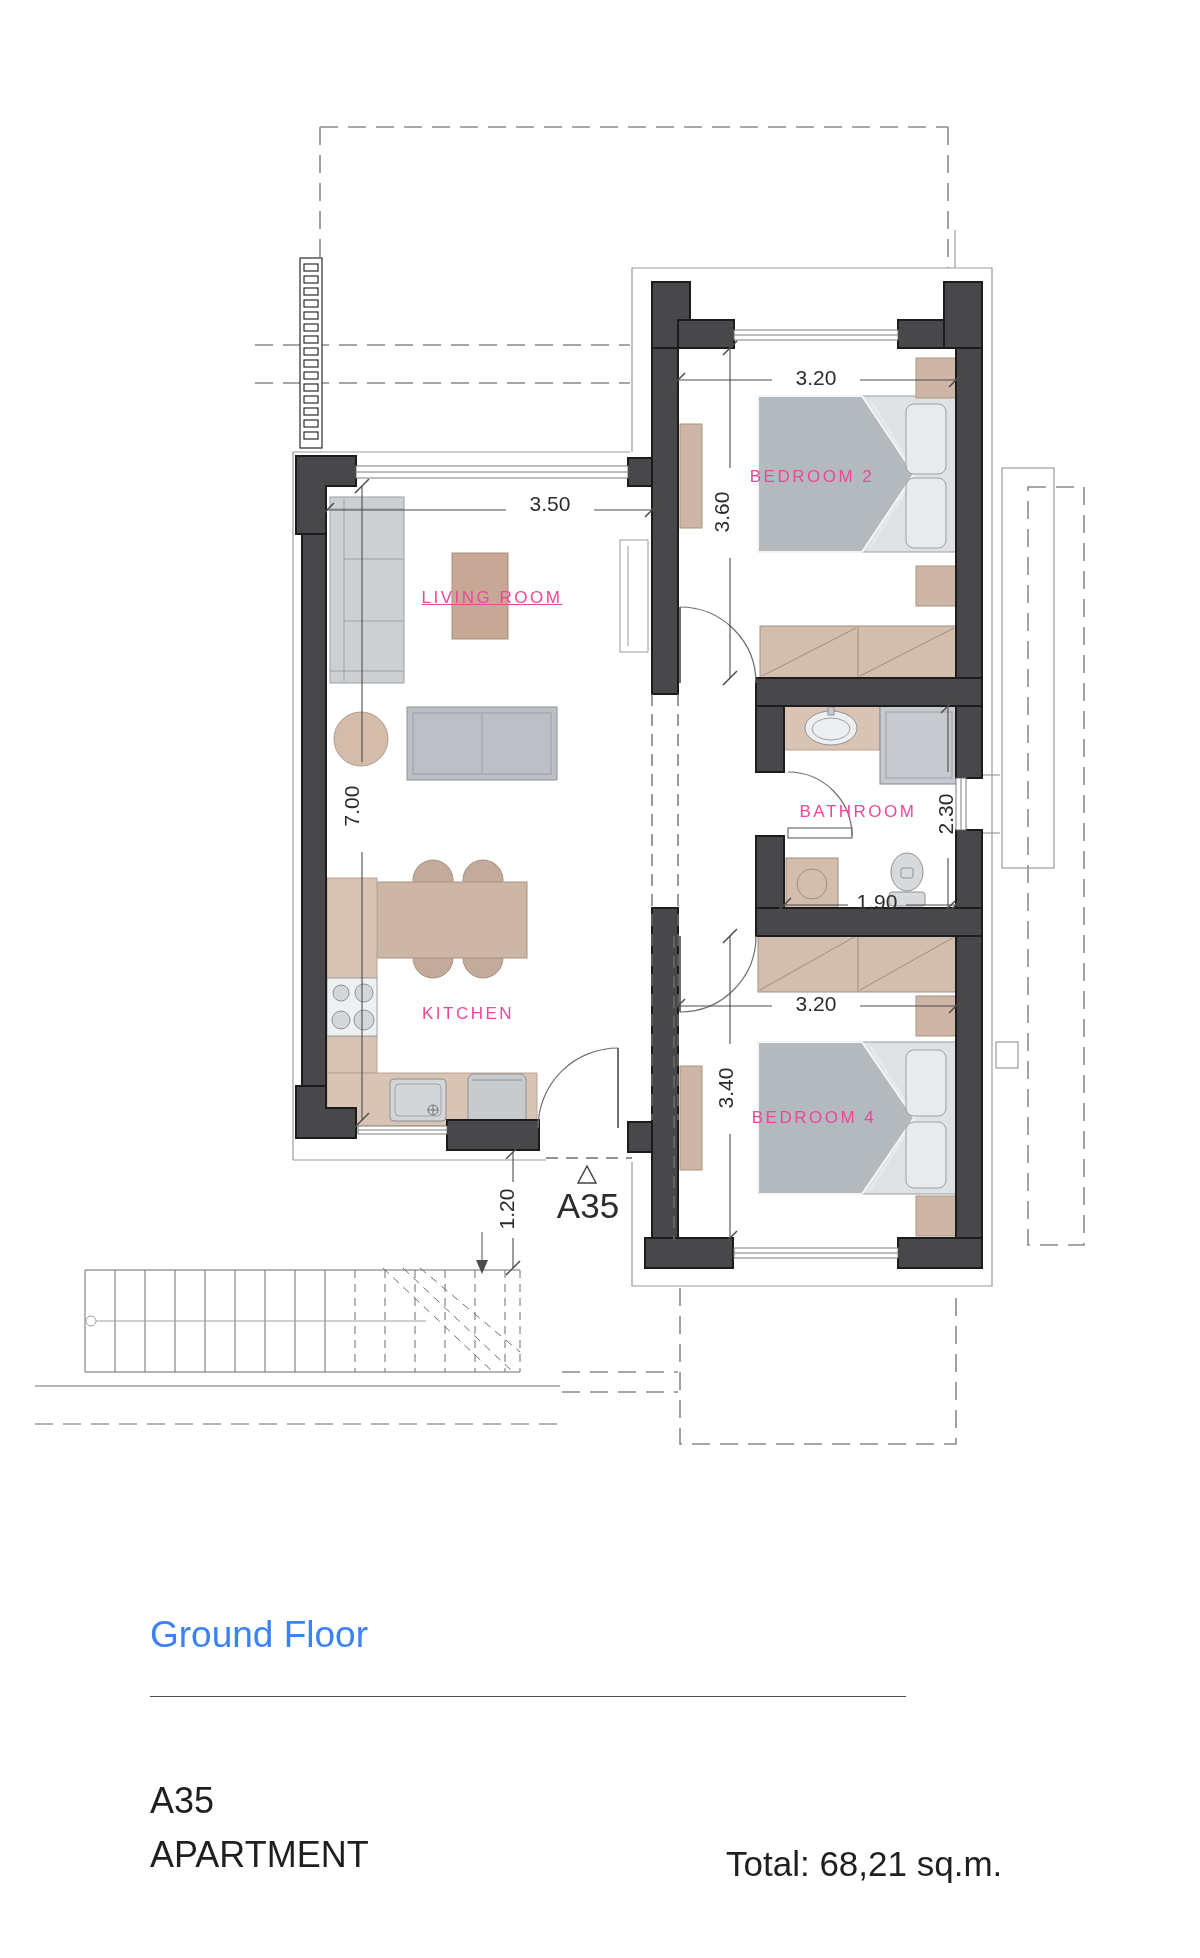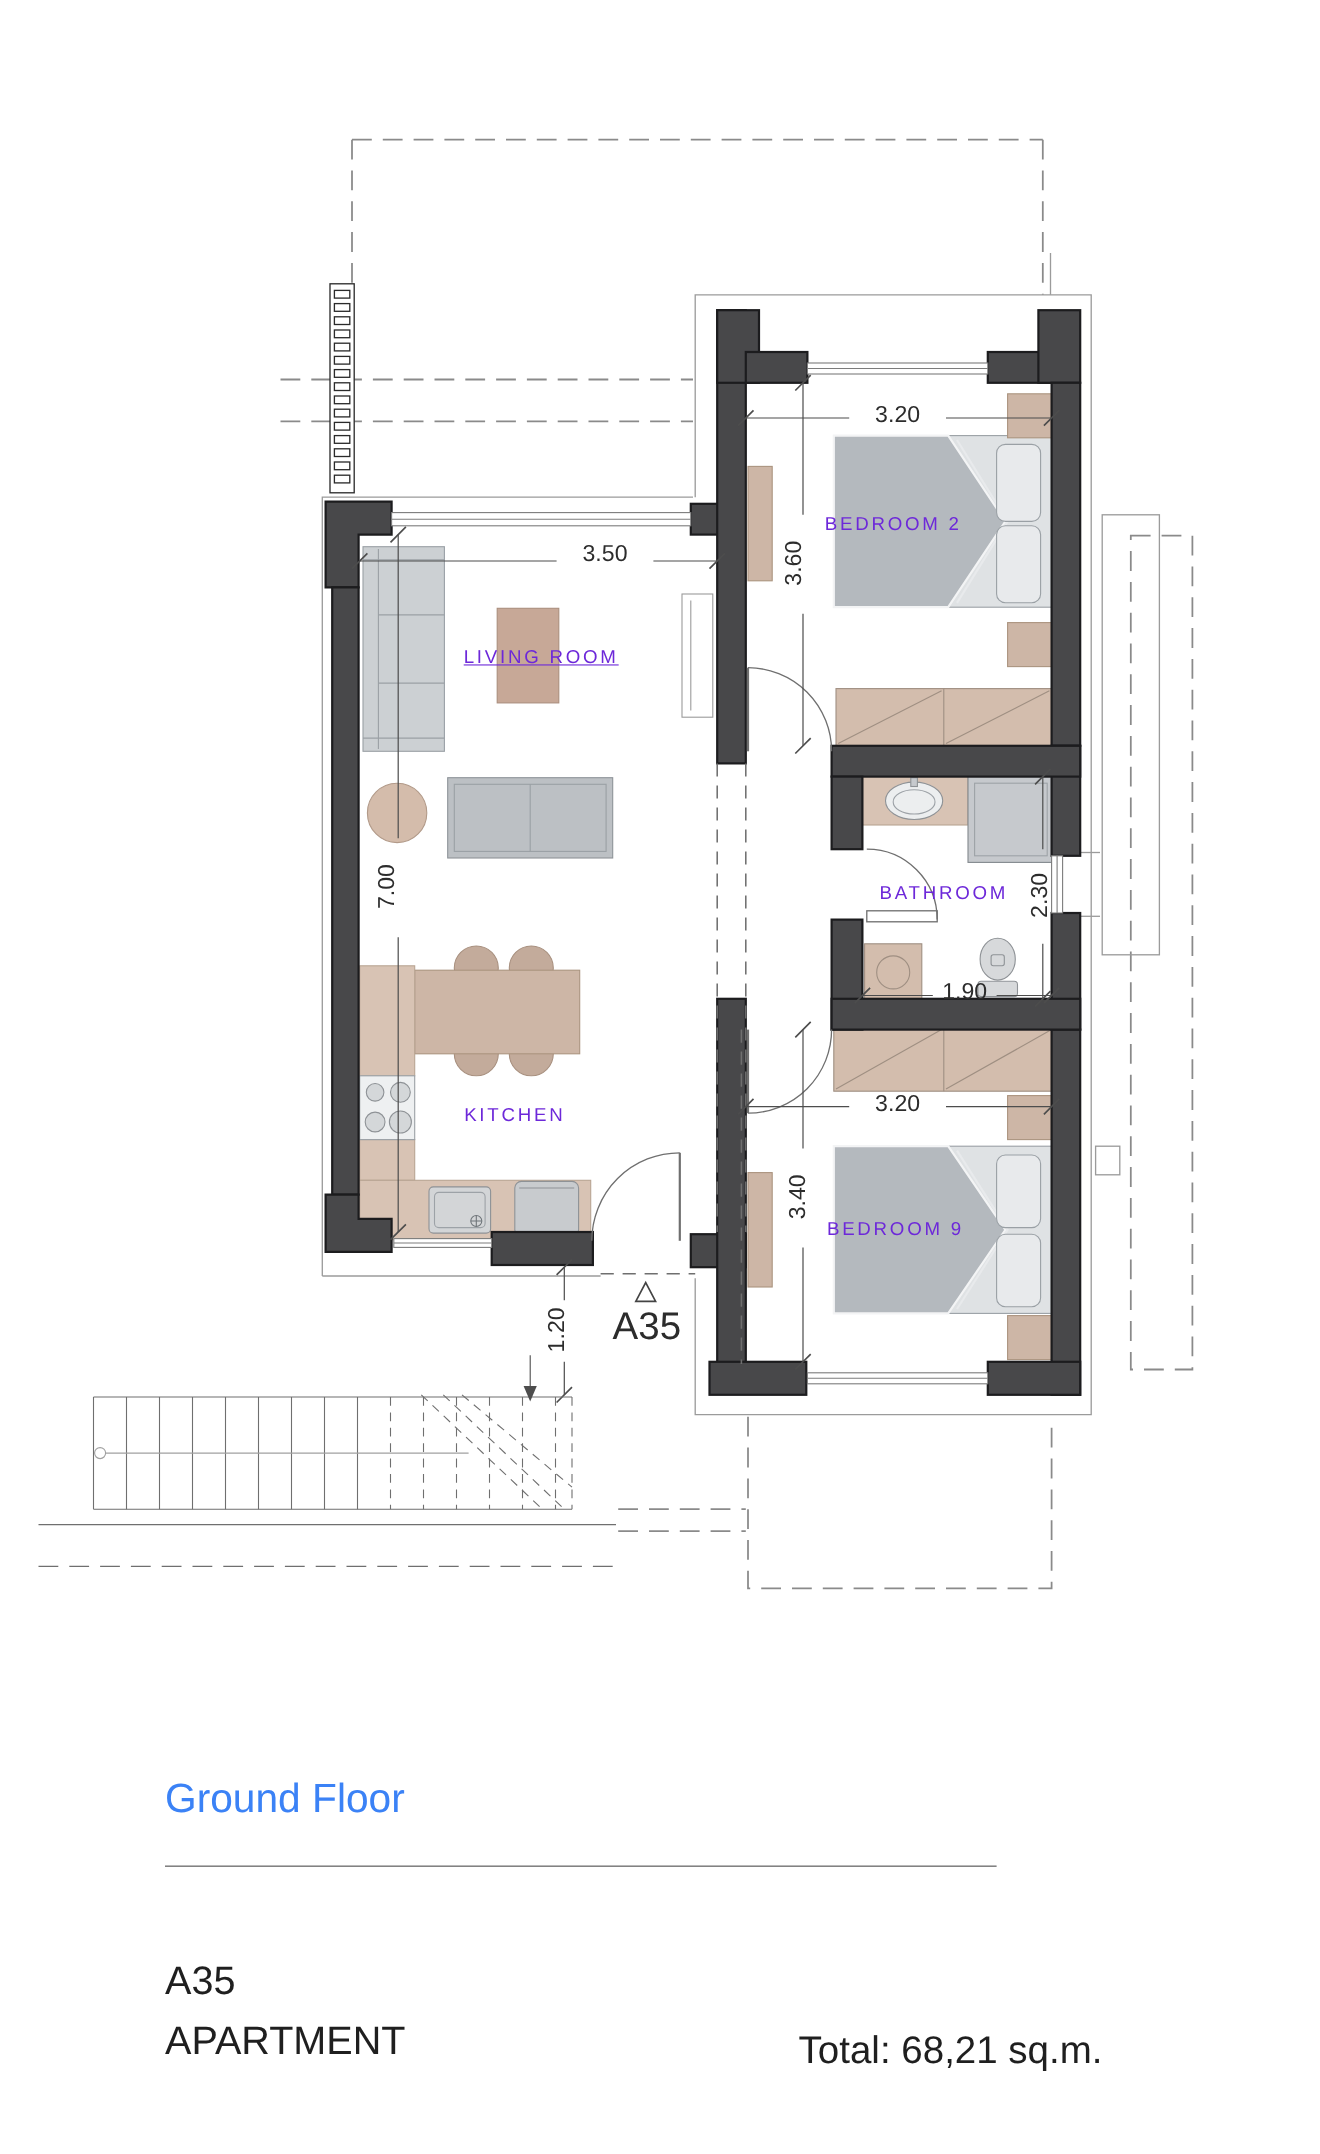--- a/index.html
+++ b/index.html
@@ -1,19 +1,19 @@
 <!DOCTYPE html>
 <html><head>
 <meta charset="utf-8">
 <style>
   html,body{margin:0;padding:0;background:#fff;}
   .canvas{position:relative;width:1200px;height:1958px;background:#fff;
           font-family:"Liberation Sans",sans-serif;overflow:hidden;}
   .canvas svg{position:absolute;left:0;top:0;}
-  .room-label{position:absolute;font-size:17px;letter-spacing:2.5px;color:#6d28d9;
+  .room-label{position:absolute;font-size:17px;letter-spacing:2.5px;color:#ec4899;
               text-align:center;width:220px;white-space:nowrap;}
   .dim{position:absolute;font-size:21px;color:#2c2c2c;width:90px;text-align:center;
        white-space:nowrap;}
   .dim-v{transform:rotate(-90deg);}
   .marker-label{position:absolute;font-size:35px;color:#2c2c2c;width:160px;text-align:center;}
   .footer-title{position:absolute;left:150px;top:1614px;font-size:37px;color:#3b82f6;}
   .footer-rule{position:absolute;left:150px;top:1696px;width:756px;height:1px;background:#4d4d4d;}
   .footer-type{position:absolute;left:150px;top:1834px;font-size:36px;color:#1f1f1f;}
   .footer-unit{position:absolute;left:150px;top:1780px;font-size:36px;color:#1f1f1f;}
   .footer-total{position:absolute;left:726px;top:1844px;font-size:35px;color:#1f1f1f;}
@@ -307,21 +307,21 @@
     </g>
   </g>
 
   <polygon points="578,1183 596,1183 587,1166" fill="none" stroke="#444" stroke-width="1.5"></polygon>
 </svg>
 
   <div class="room-label" style="left:382px;top:588px;text-decoration:underline;">LIVING ROOM</div>
   <div class="room-label" style="left:358px;top:1004px;">KITCHEN</div>
   <div class="room-label" style="left:702px;top:467px;">BEDROOM 2</div>
   <div class="room-label" style="left:748px;top:802px;">BATHROOM</div>
-  <div class="room-label" style="left:704px;top:1108px;">BEDROOM 9</div>
+  <div class="room-label" style="left:704px;top:1108px;">BEDROOM 4</div>
 
   <div class="dim" style="left:505px;top:492px;">3.50</div>
   <div class="dim dim-v" style="left:307px;top:794px;">7.00</div>
   <div class="dim" style="left:771px;top:366px;">3.20</div>
   <div class="dim dim-v" style="left:677px;top:500px;">3.60</div>
   <div class="dim" style="left:832px;top:890px;">1.90</div>
   <div class="dim dim-v" style="left:901px;top:802px;">2.30</div>
   <div class="dim" style="left:771px;top:992px;">3.20</div>
   <div class="dim dim-v" style="left:681px;top:1076px;">3.40</div>
   <div class="dim dim-v" style="left:462px;top:1197px;">1.20</div>

